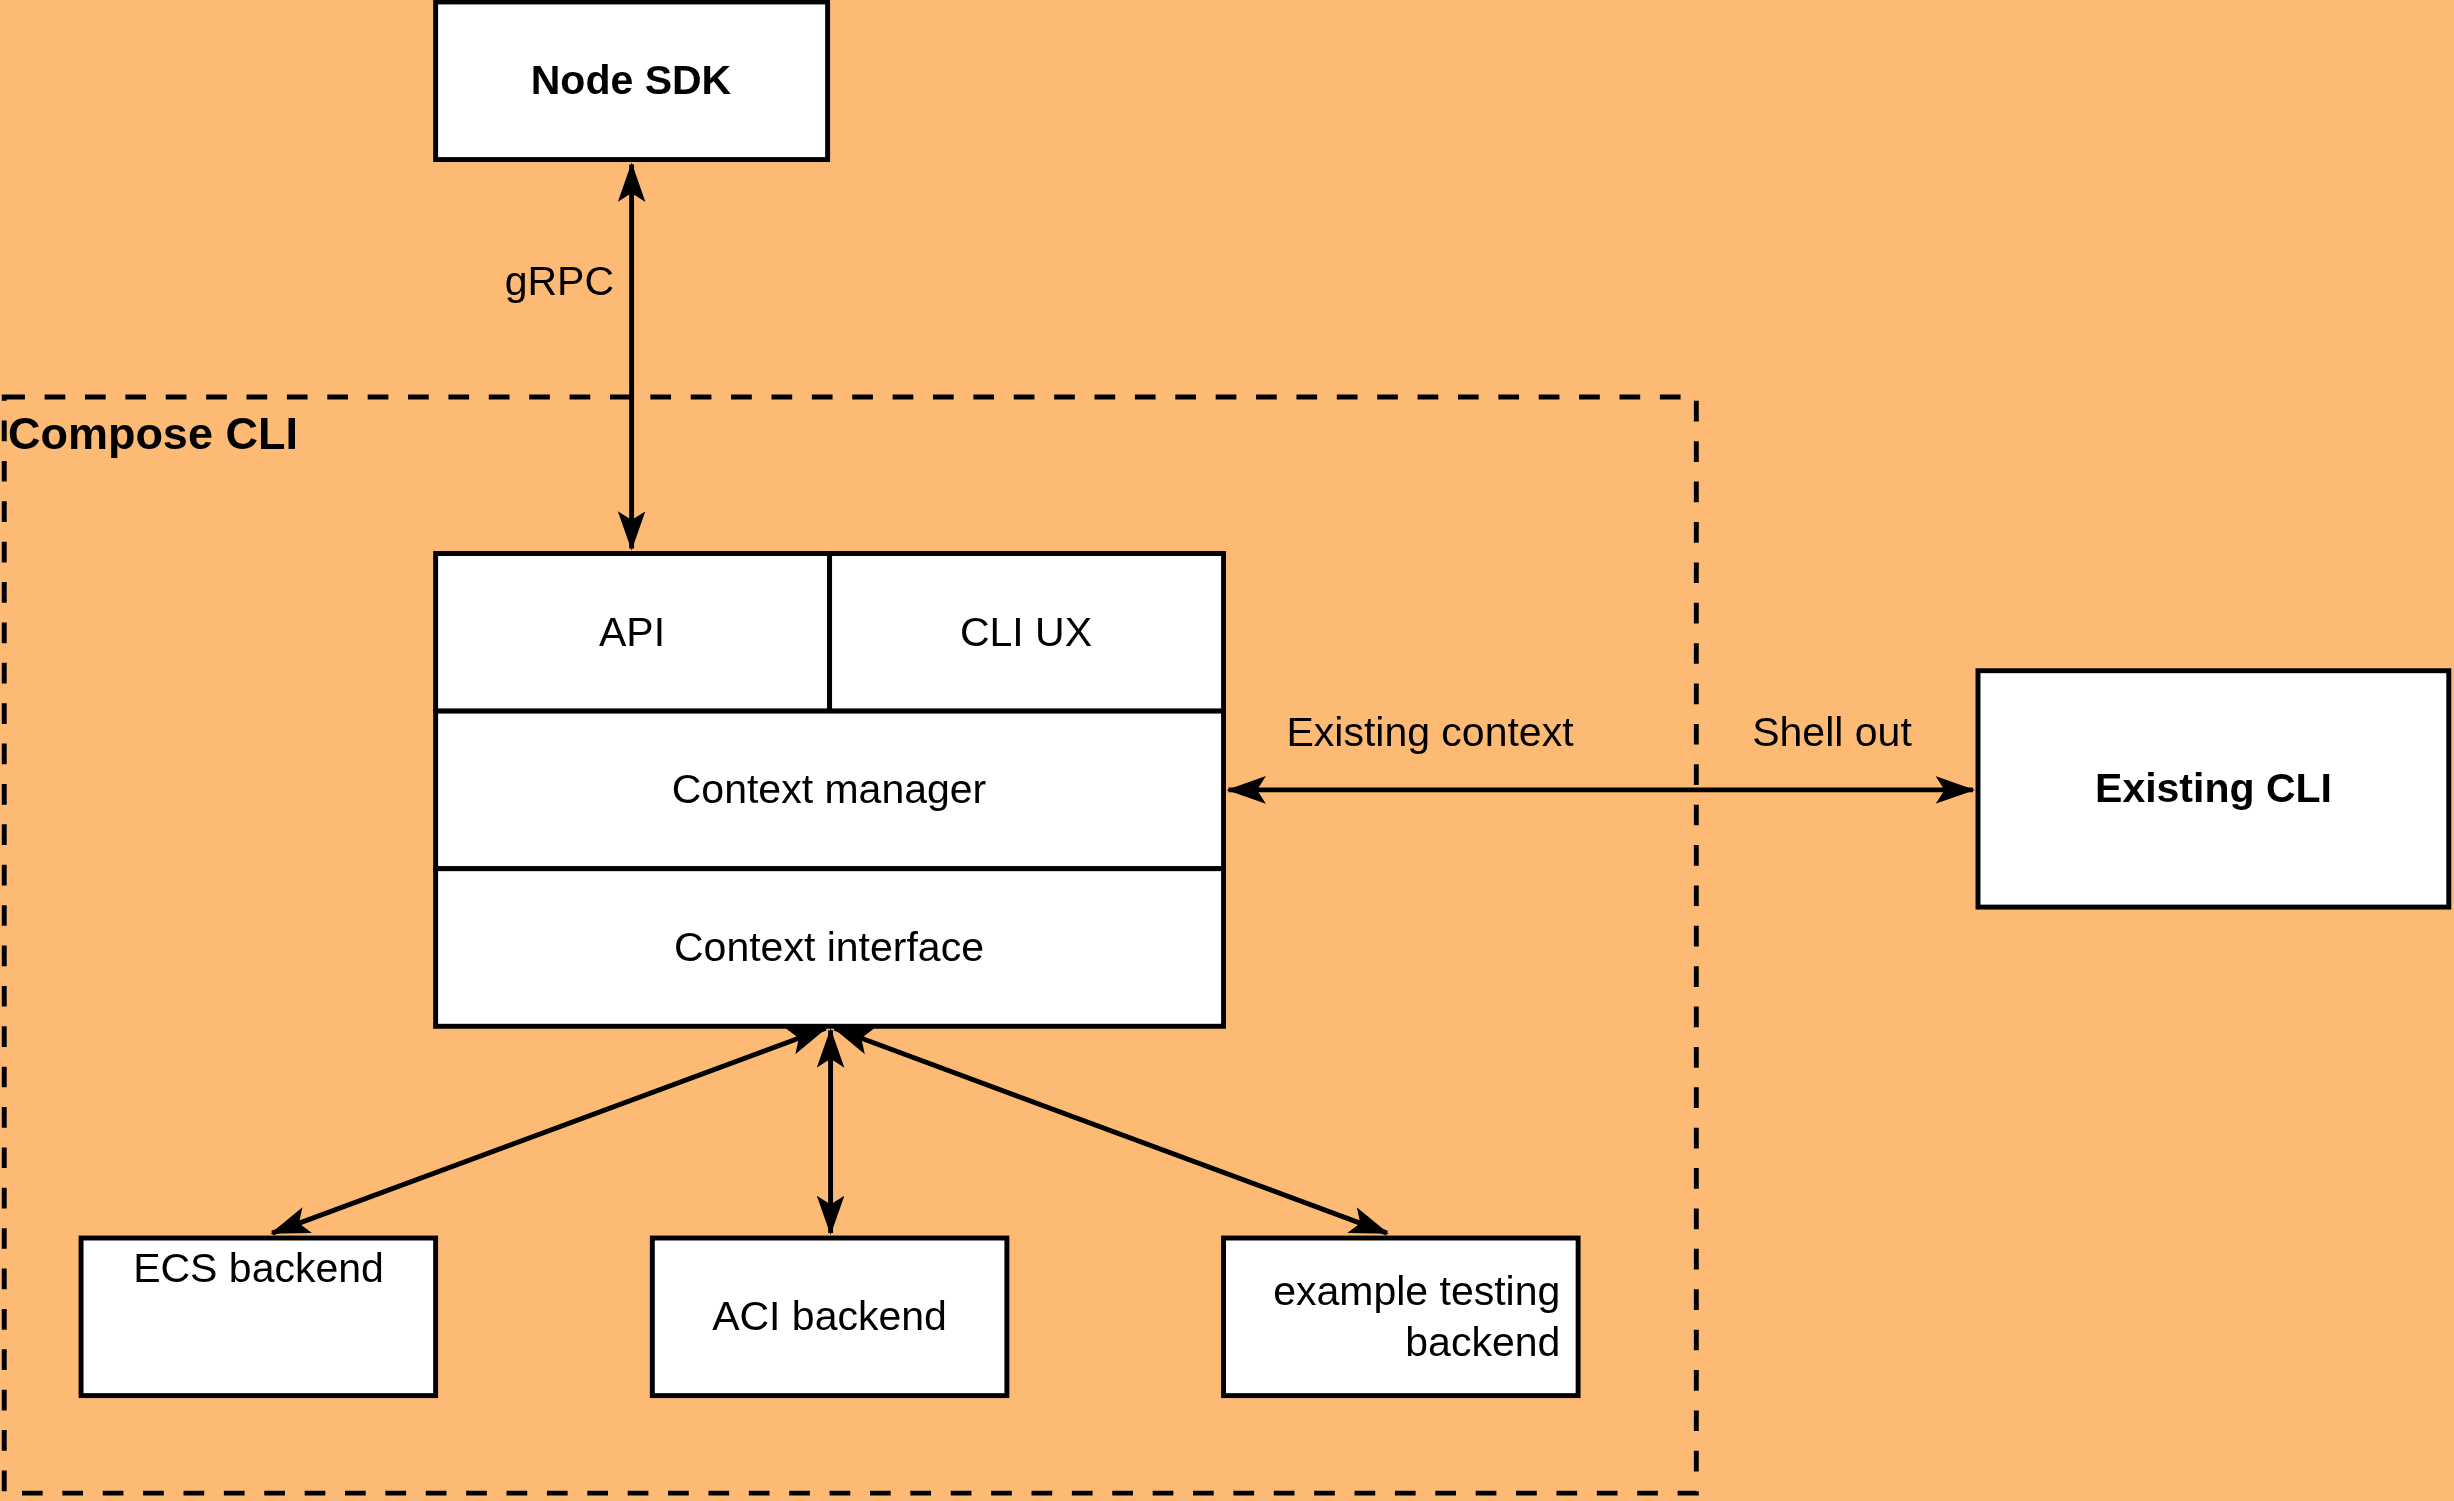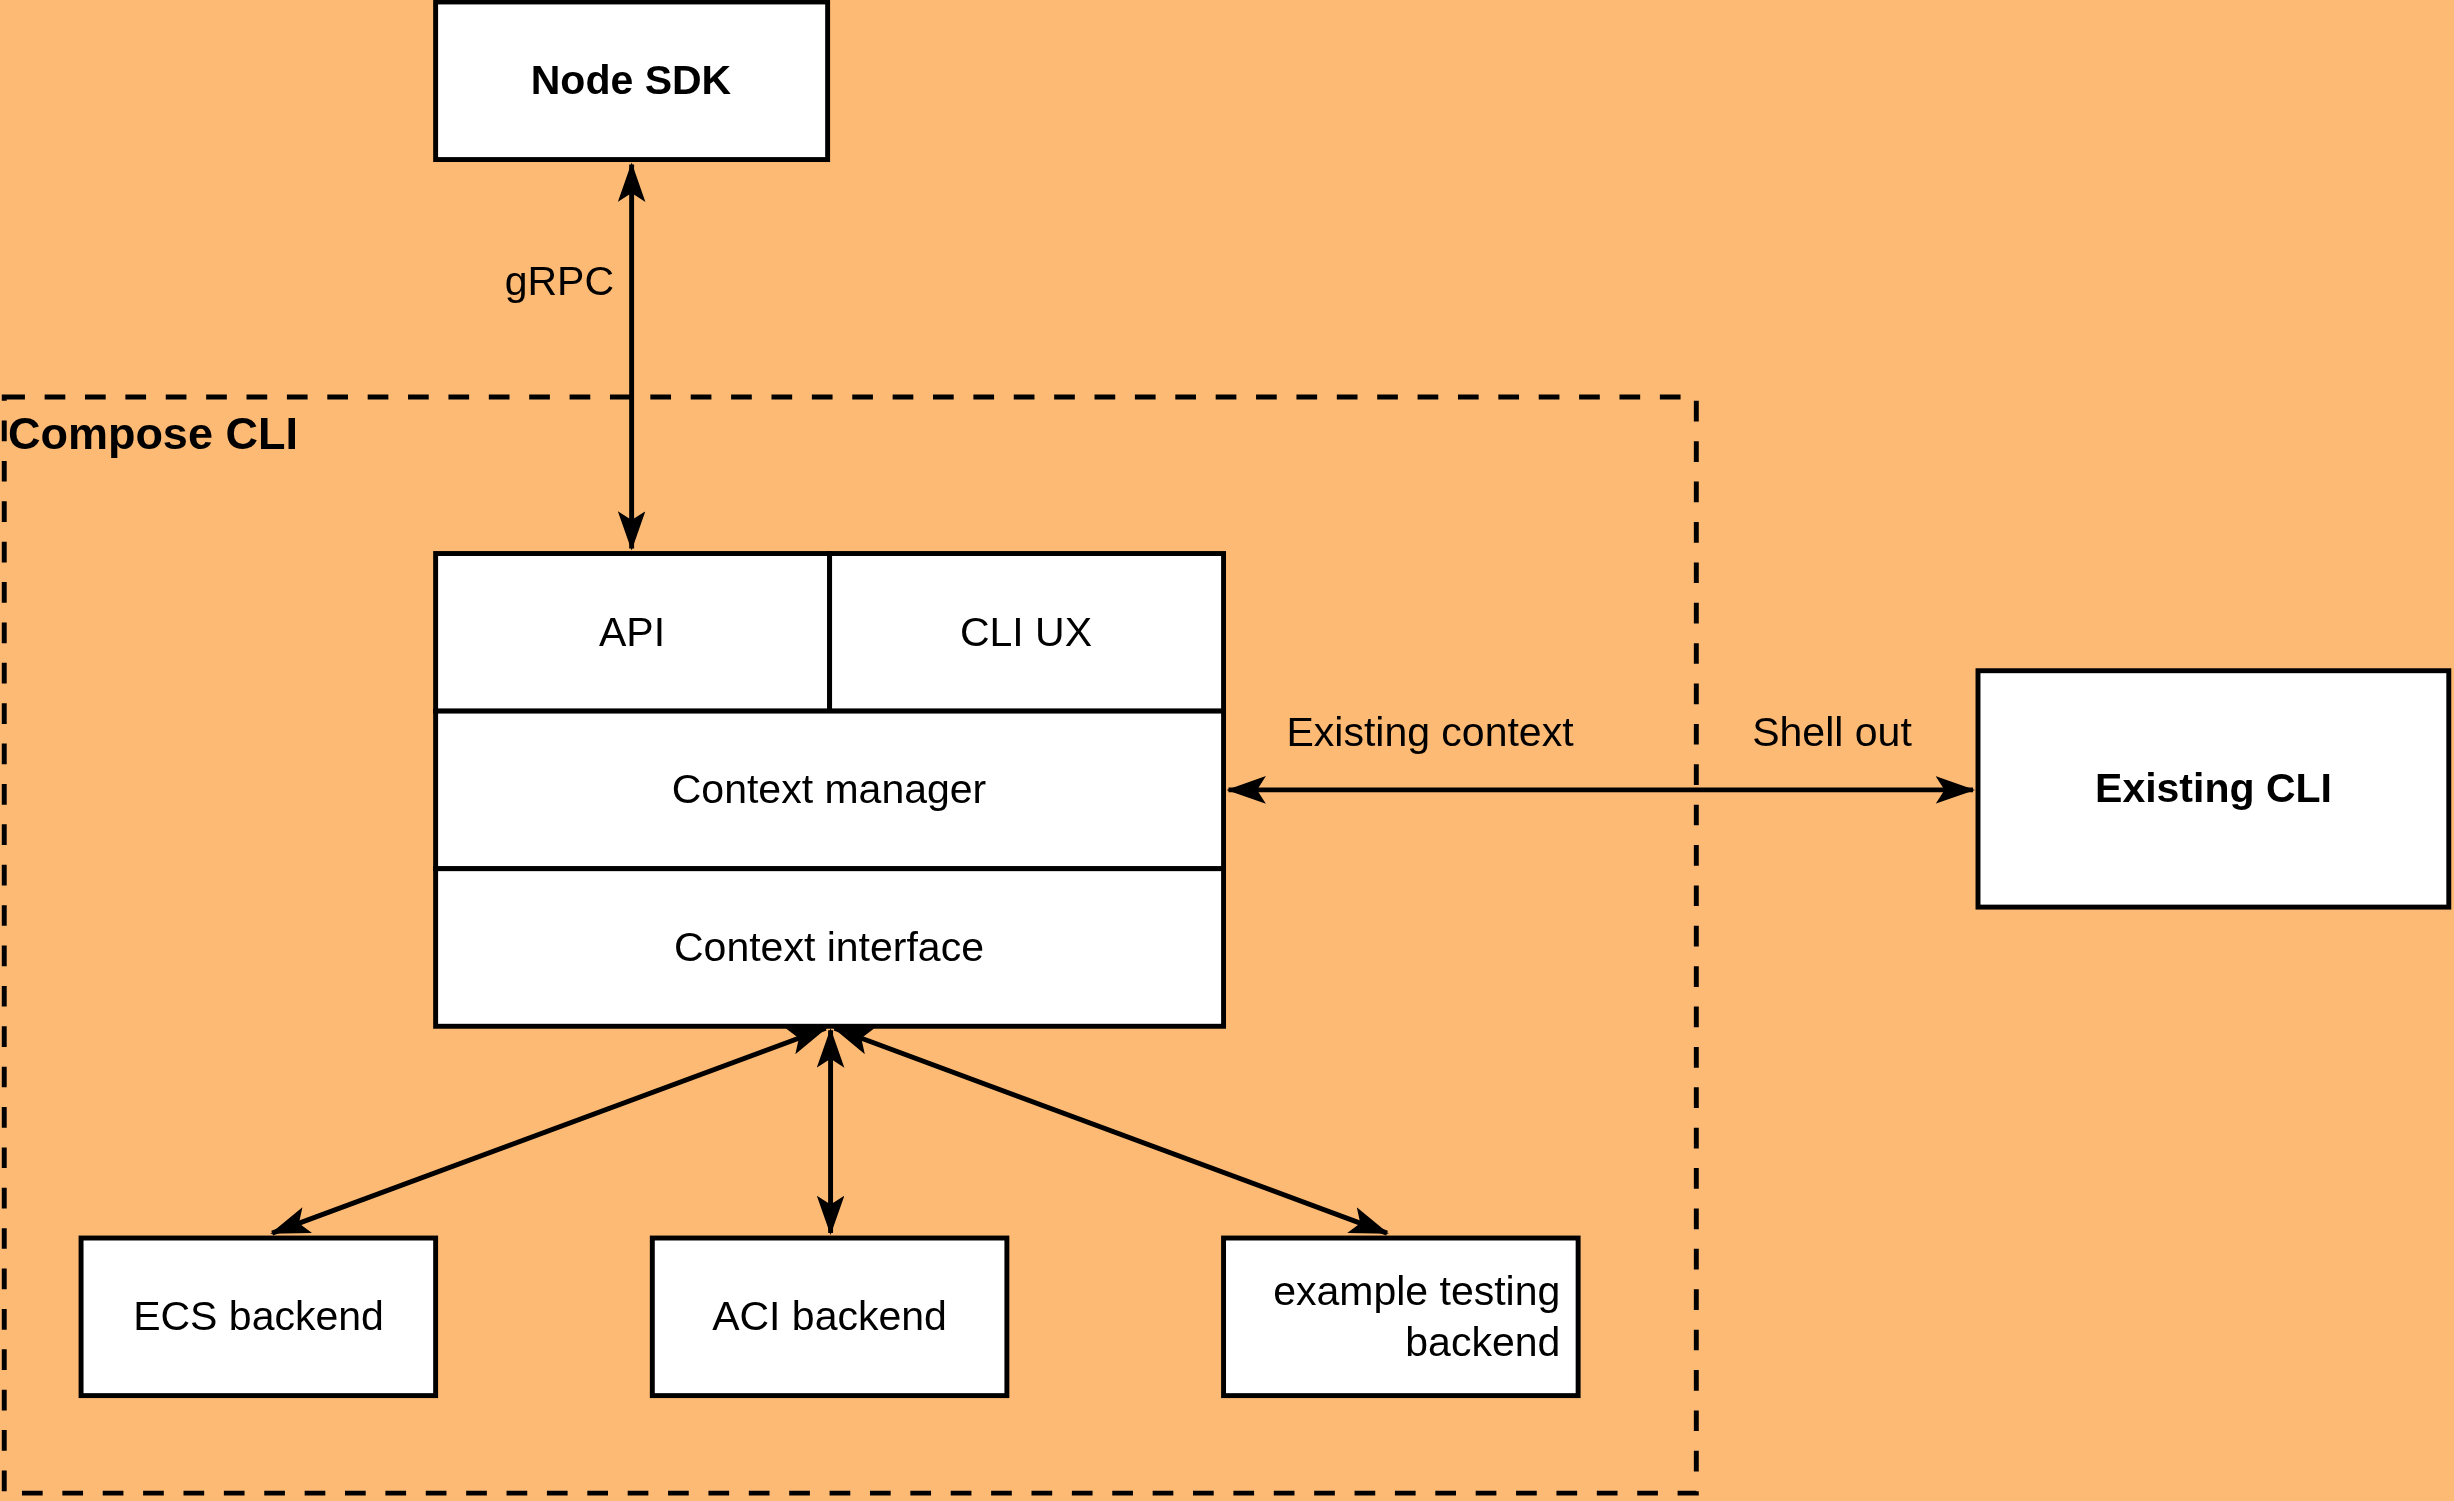--- a/index.html
+++ b/index.html
@@ -38,21 +38,21 @@
   .label.left-align { justify-content: flex-start; text-align: right; }
   .label.right-align { justify-content: flex-end; text-align: right; }
 
   
   .lbl-node-sdk         { left: 435px;  top: 2px;    width: 392px; height: 158px; }
   .lbl-api              { left: 435px;  top: 554px;  width: 394px; height: 158px; }
   .lbl-cli-ux           { left: 829px;  top: 554px;  width: 394px; height: 158px; }
   .lbl-context-manager  { left: 435px;  top: 711px;  width: 788px; height: 158px; }
   .lbl-backend-iface    { left: 435px;  top: 869px;  width: 788px; height: 158px; }
   .lbl-existing-cli     { left: 1978px; top: 671px;  width: 471px; height: 236px; }
-  .lbl-ecs              { left: 81px;   top: 1238px; width: 355px; height: 158px; padding: 0 15.8px; }
+  .lbl-ecs              { left: 81px;   top: 1190px; width: 355px; height: 158px; padding: 0 15.8px; }
   .lbl-aci              { left: 652px;  top: 1238px; width: 355px; height: 158px; padding: 0 15.8px; }
   .lbl-example          { left: 1223px; top: 1238px; width: 355px; height: 158px; padding: 0 17.7px; text-align: right; }
 
   
   .lbl-compose-cli      { left: 7.9px;    top: 406px;  width: 414px; height: 57px; font-size: 45px; }
   .lbl-grpc             { left: 417px;  top: 254px;  width: 197px; height: 55px; }
   .lbl-existing-context { left: 1221px; top: 705px;  width: 394px; height: 55px; padding-left: 24px; }
   .lbl-shell-out        { left: 1700px; top: 705px;  width: 264px; height: 55px; }
 </style>
 </head>

